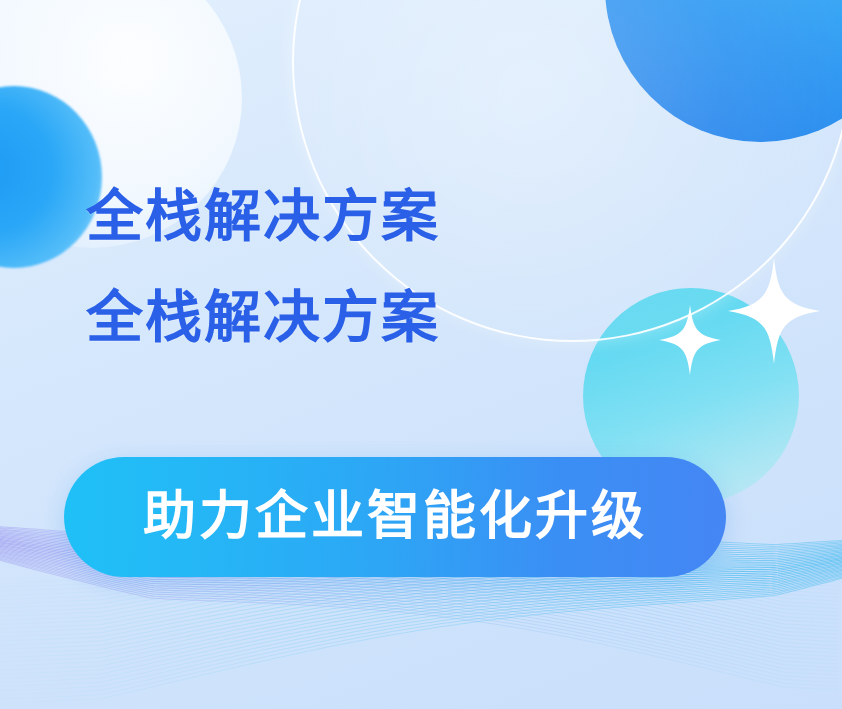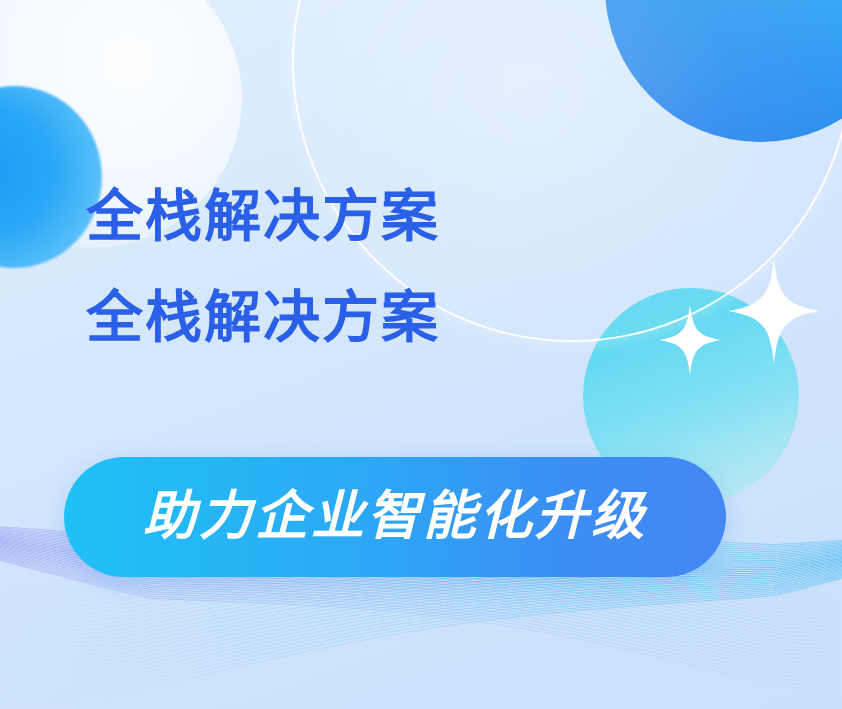--- a/index.html
+++ b/index.html
@@ -124,21 +124,20 @@
     box-shadow: 0 6px 22px rgba(47,140,242,0.22);
   }
   #cta-label {
     color: #ffffff;
     font-size: 53px;
     font-weight: 700;
     letter-spacing: 3px;
     line-height: 1;
     white-space: nowrap;
     padding-bottom: 4px;
-    font-style: italic;
   }
 </style>
 </head>
 <body>
 
 <div id="banner">
 
   <div class="deco" id="circle-soft-topleft"></div>
   <div class="deco" id="blob-blue-left"></div>
   <div class="deco" id="circle-blue-topright"></div>

